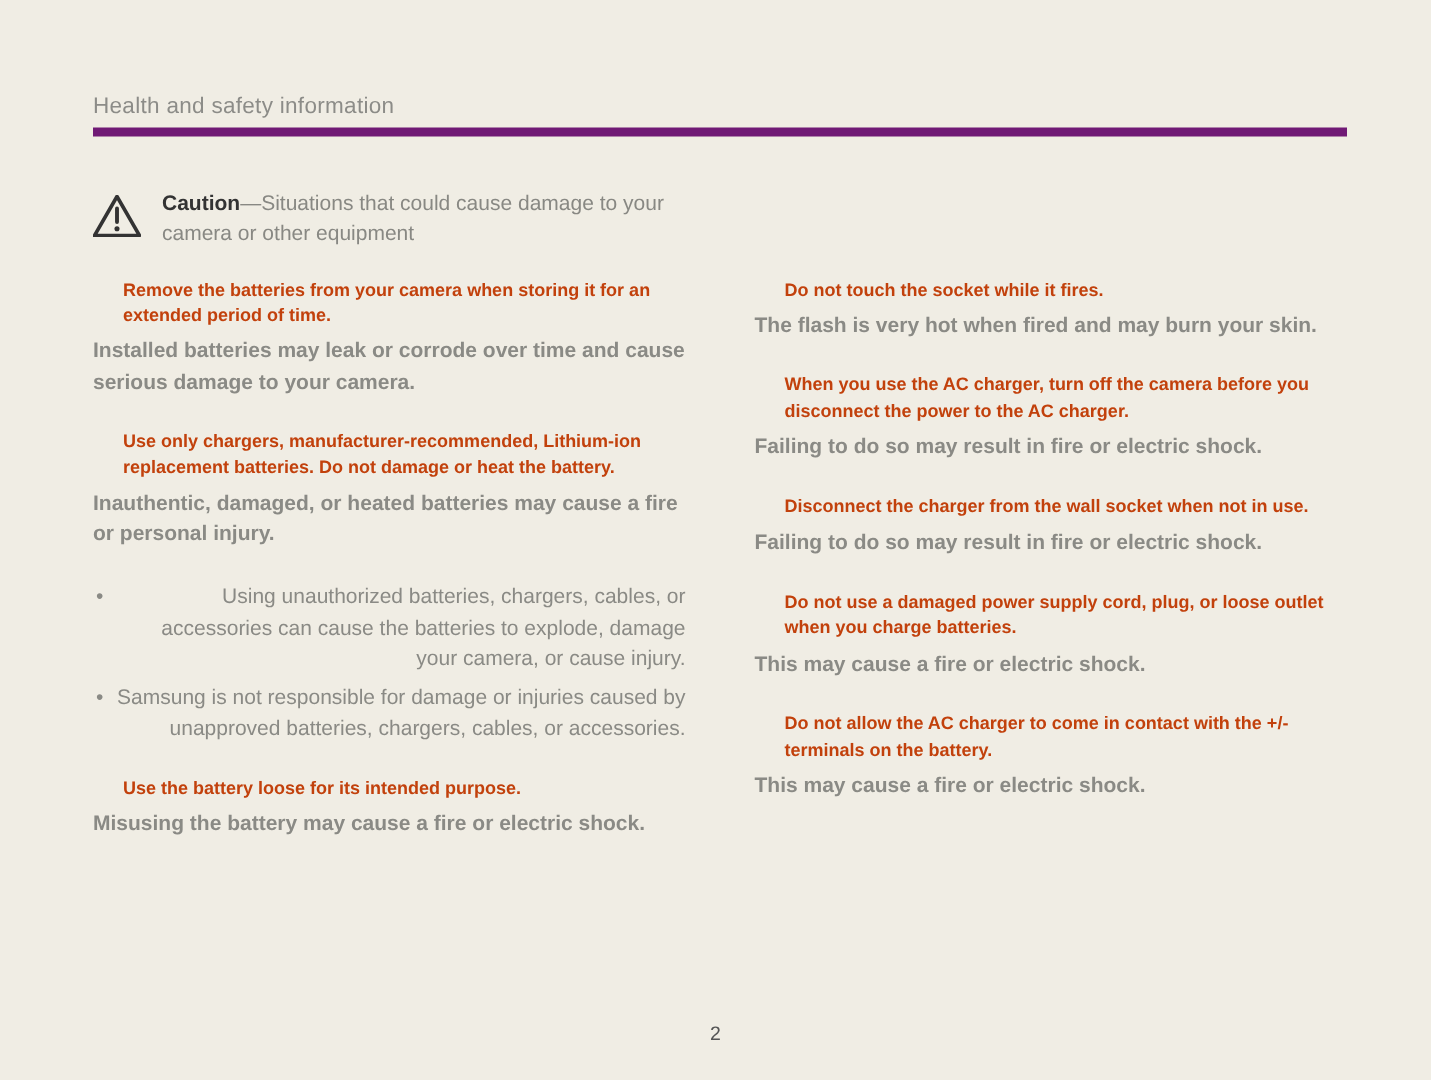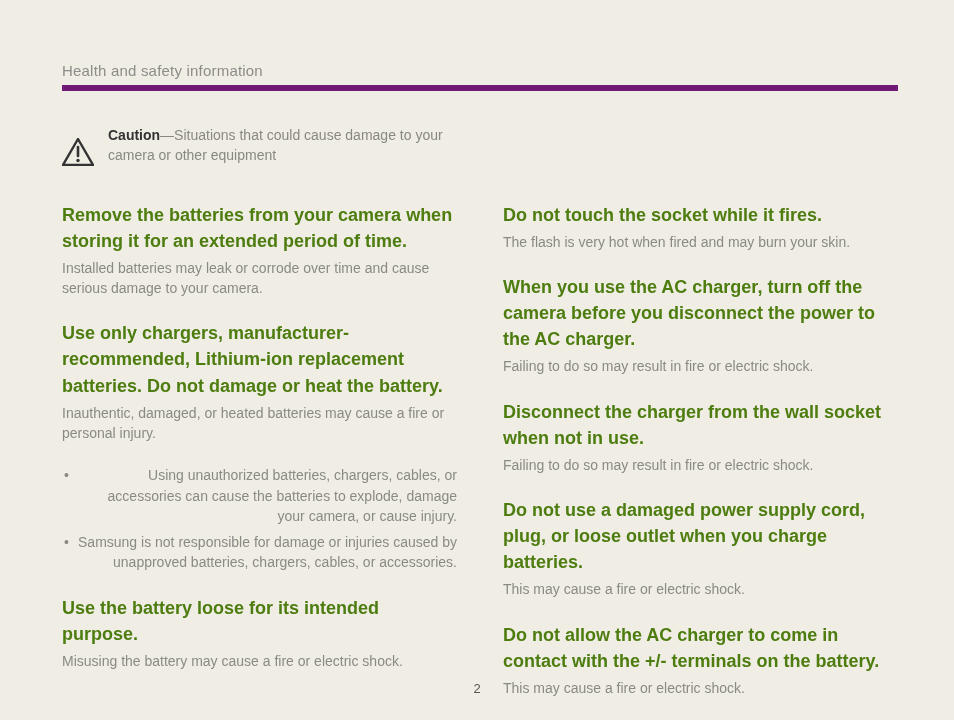--- a/index.html
+++ b/index.html
@@ -21,23 +21,23 @@
     margin-bottom: 32px;
   }
   .header-title {
     font-size: 15px;
     font-weight: 300;
     color: #8c8c88;
     letter-spacing: 0.2px;
   }
   .caution-block {
     display: flex;
-    align-items: flex-end;
+    align-items: center;
     gap: 14px;
-    margin-bottom: 36px;
+    margin-bottom: 19px;
   }
   .caution-icon {
     flex: 0 0 auto;
     width: 32px;
     height: 28px;
   }
   .caution-text-wrap {
     font-size: 14px;
     color: #888883;
     line-height: 1.45;
@@ -52,30 +52,32 @@
     display: flex;
     gap: 46px;
   }
   .col {
     flex: 1 1 0;
   }
   .section {
     margin-bottom: 22px;
   }
   .sec-heading {
-    font-size: 18px;
+    font-size: 12px;
     font-weight: 600;
-    color: #4d7c0f;
+    color: #c2410c;
     line-height: 1.45;
     margin-bottom: 4px;
+    margin-left: 20px;
   }
   .sec-body {
     font-size: 14px;
     color: #8a8a85;
     line-height: 1.45;
+    font-weight: bold;
   }
   .bullets {
     list-style: none;
     margin-top: 4px;
   }
   .bullets li {
     font-size: 14px;
     color: #8a8a85;
     line-height: 1.45;
     padding-left: 16px;

